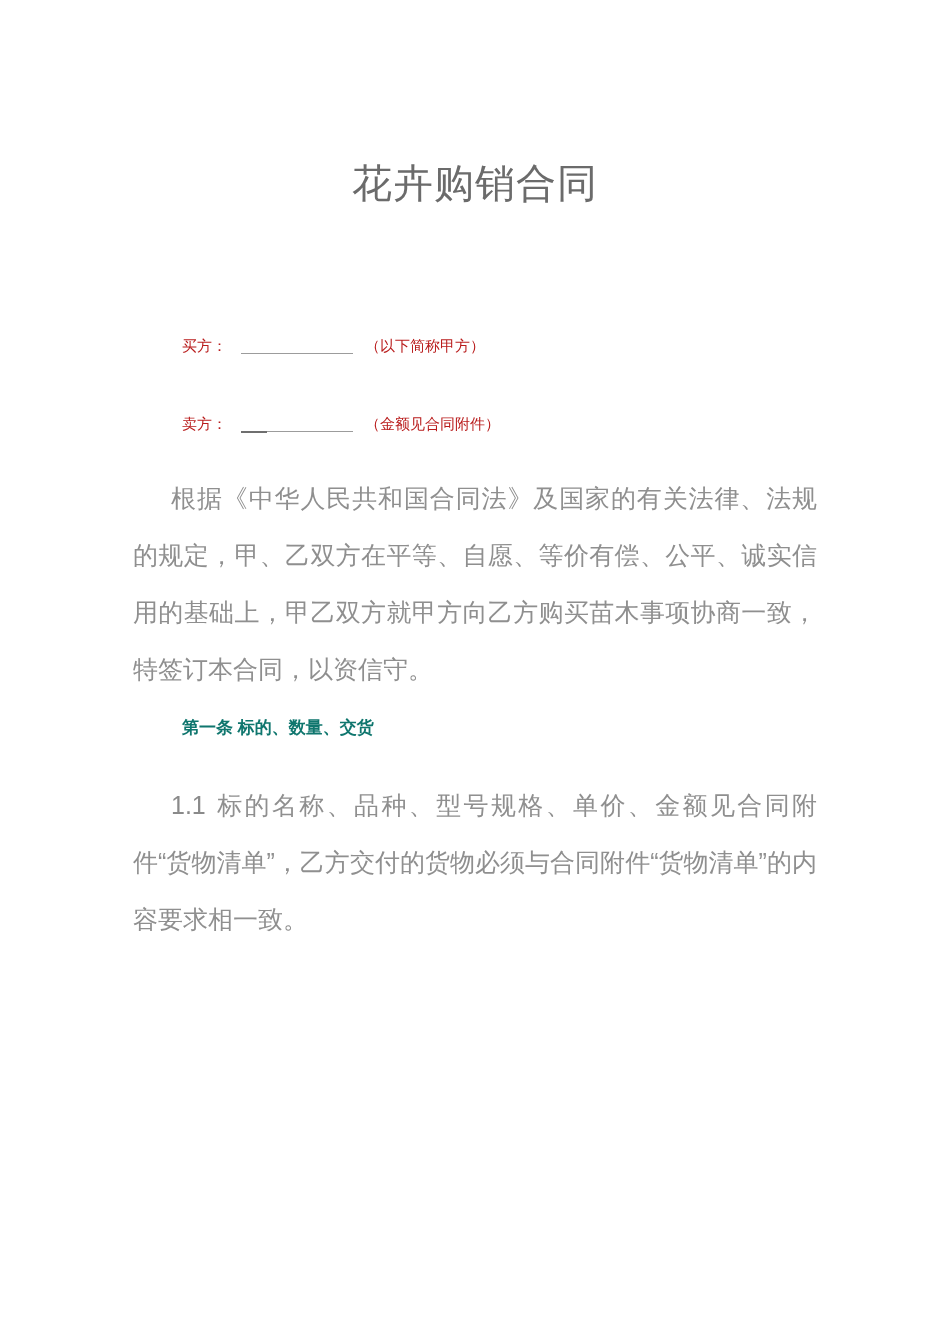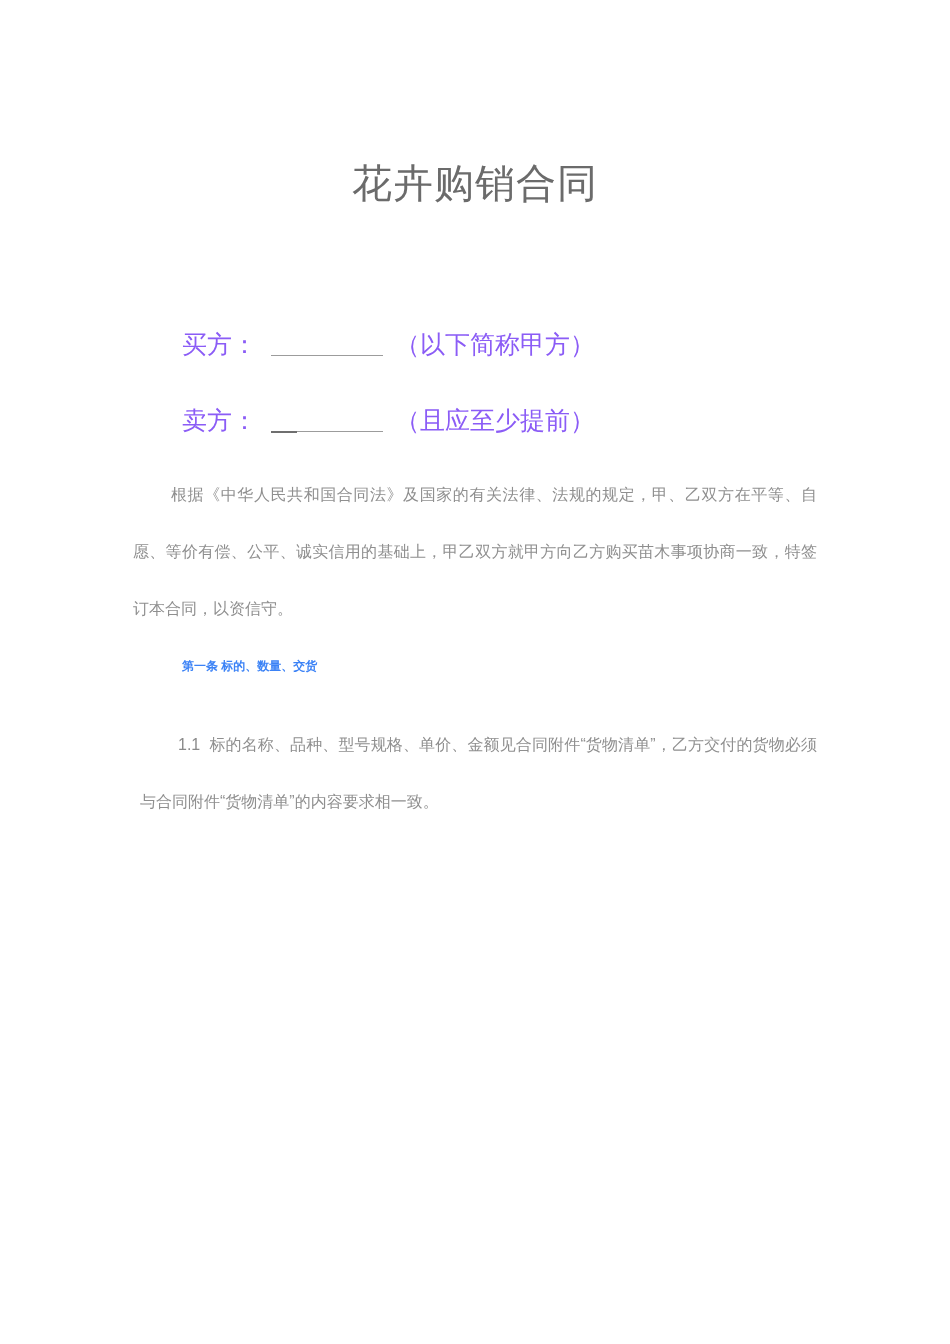--- a/index.html
+++ b/index.html
@@ -20,23 +20,23 @@
     line-height:56px;
     font-weight:400;
     text-align:center;
     color:#6b6b6b;
     letter-spacing:1px;
   }
 
   .party-line {
     margin:119px 0 0 0;
     padding-left:49px;
-    font-size:25px;
+    font-size:15px;
     line-height:28px;
-    color:#8b5cf6;
+    color:#b91c1c;
     white-space:nowrap;
   }
   .party-line.seller { margin-top:48px; }
 
   .blank {
     display:inline-block;
     position:relative;
     width:112px;
     height:20px;
     border-bottom:1px solid #9c9c9c;
@@ -46,38 +46,38 @@
   }
   .ink-mark {
     position:absolute;
     left:0; bottom:-2px;
     width:26px; height:0;
     border-bottom:2px solid #6f6f6f;
   }
 
   .para {
     margin:0;
-    font-size:16px;
+    font-size:25px;
     line-height:57px;
     color:#8f8f8f;
     text-align:justify;
     text-indent:38px;
   }
   .preamble { margin-top:32px; }
 
   .section-heading {
     margin:1px 0 0 0;
     padding-left:49px;
-    font-size:12px;
+    font-size:17px;
     line-height:57px;
     font-weight:bold;
-    color:#3b82f6;
+    color:#0f766e;
   }
 
-  .clause-1 { margin-top:21px;margin-left:7px; }
+  .clause-1 { margin-top:21px; }
   .clause-2 { margin-top:11px; }
   .clause-3 { margin-top:11px; }
   .clause-4 { margin-top:2px; }
 
   .clause-num { margin-right:9px; color:#8a8a8a; }
 
   .u-blank {
     border-bottom:1px solid #9c9c9c;
     padding:0 6px;
     margin:0 2px;
@@ -89,21 +89,21 @@
 <div class="page">
   <div class="content">
 
     <h1 class="doc-title">花卉购销合同</h1>
 
     <div class="party-line buyer">
       <span>买方：</span><span class="blank"></span><span>（以下简称甲方）</span>
     </div>
 
     <div class="party-line seller">
-      <span>卖方：</span><span class="blank"><span class="ink-mark"></span></span><span>（且应至少提前）</span>
+      <span>卖方：</span><span class="blank"><span class="ink-mark"></span></span><span>（金额见合同附件）</span>
     </div>
 
     <p class="para preamble">根据《中华人民共和国合同法》及国家的有关法律、法规的规定，甲、乙双方在平等、自愿、等价有偿、公平、诚实信用的基础上，甲乙双方就甲方向乙方购买苗木事项协商一致，特签订本合同，以资信守。</p>
 
     <h2 class="section-heading">第一条 标的、数量、交货</h2>
 
     <p class="para clause clause-1">
       <span class="clause-num">1.1</span><span>标的名称、品种、型号规格、单价、金额见合同附件“货物清单”，乙方交付的货物必须与合同附件“货物清单”的内容要求相一致。</span>
     </p>
 

